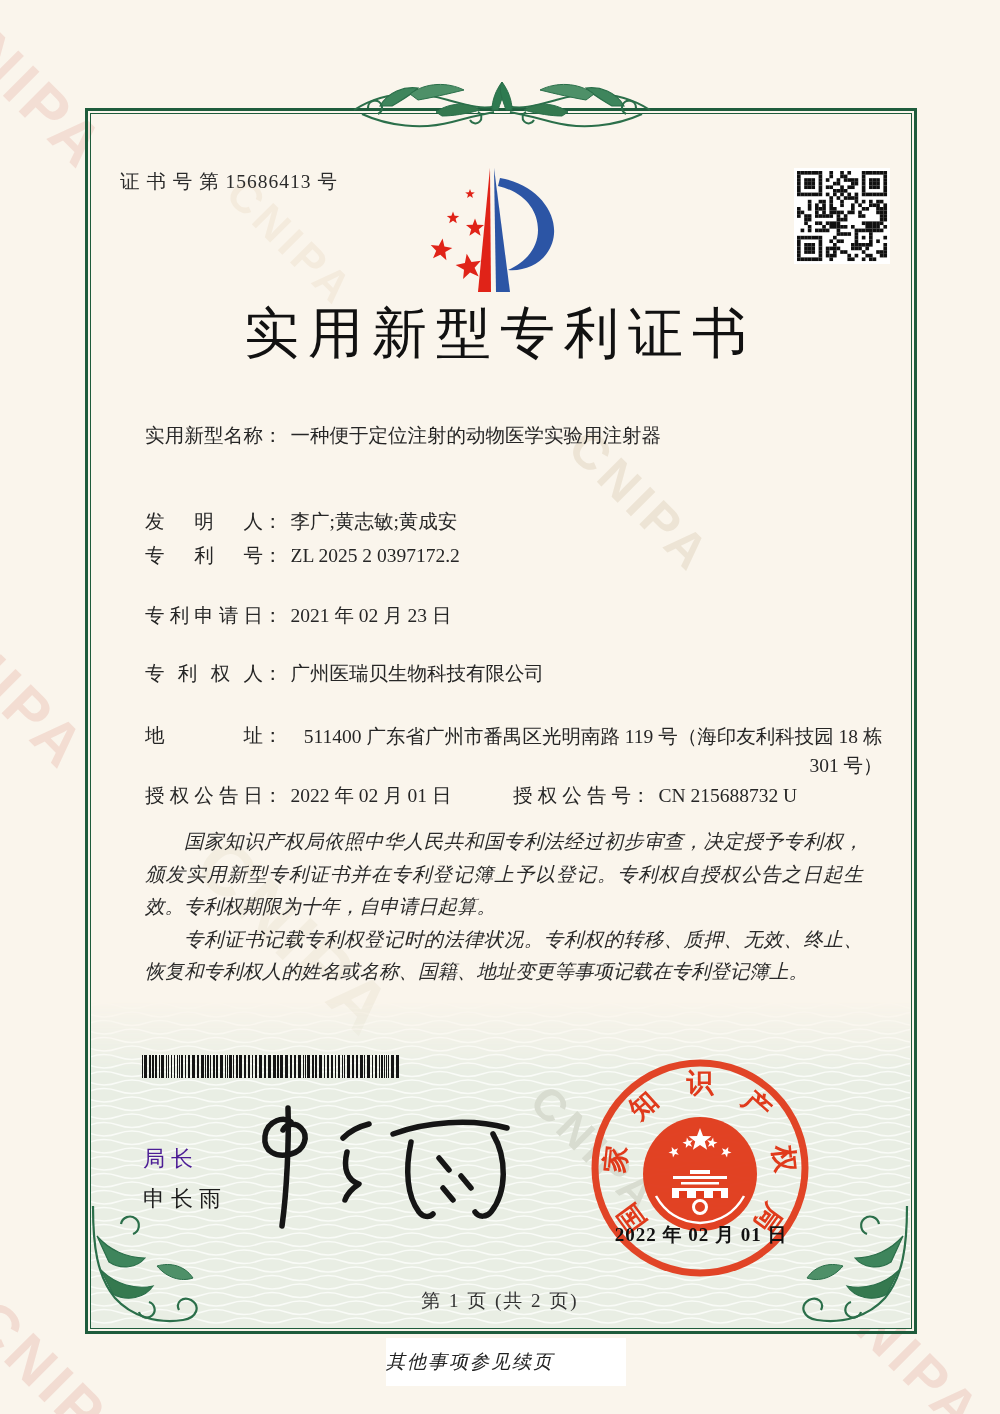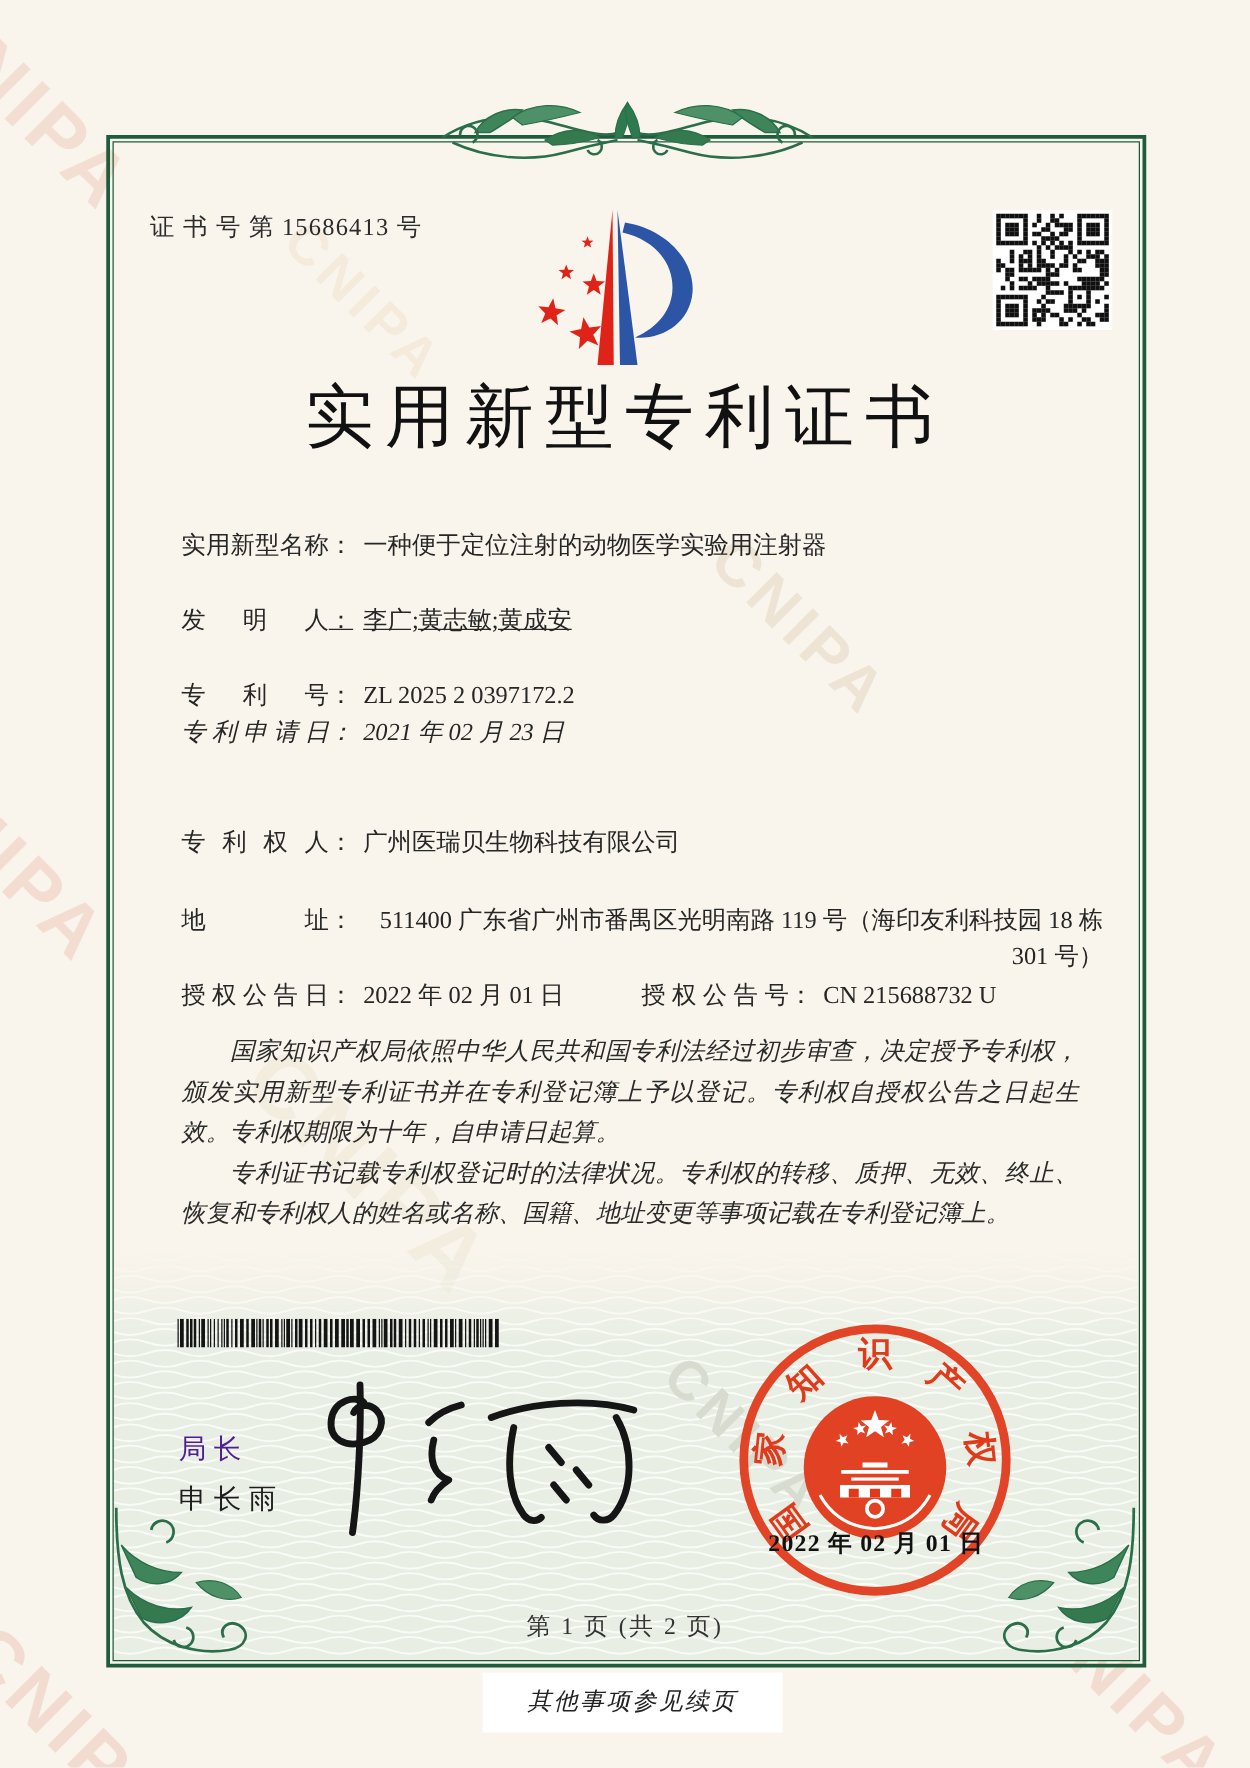--- a/index.html
+++ b/index.html
@@ -31,41 +31,41 @@
   
   .certno{left:120px;top:168px;font-size:19.5px;letter-spacing:1px;color:#2b2b2b;}
   .qr{left:794px;top:168px;}
   .logo{left:426px;top:166px;}
   .title{left:0;top:297px;width:1000px;text-align:center;font-size:55px;
          font-weight:normal;letter-spacing:9px;color:#111;}
   
   .row{position:absolute;left:145px;font-size:19.5px;color:#262626;}
   .flabel{display:inline-block;width:118px;text-align:justify;text-align-last:justify;}
   .fvalue{padding-left:8px;}
-  .r-name{top:422px;} .r-inv{top:482px;text-decoration:underline;} .r-pat{top:542px;}
-  .r-fil{top:572px;font-style:italic;} .r-own{top:660px;} .r-addr{top:722px;} .r-grant{top:782px;}
+  .r-name{top:422px;} .r-inv{top:508px;} .r-pat{top:542px;}
+  .r-fil{top:602px;} .r-own{top:660px;} .r-addr{top:722px;} .r-grant{top:782px;}
   .addrval{display:inline-block;width:592px;vertical-align:top;line-height:29px;text-align:right;}
   .grant2{position:absolute;left:368px;top:0;white-space:nowrap;}
   .r-grant{width:760px;}
   
   .paras{left:145px;top:826px;width:718px;font-size:19.5px;line-height:32.5px;
          text-align:justify;color:#2a2a2a;font-style:italic;}
   .paras p{margin:0;text-indent:2em;}
   
   .barcode{left:140px;top:1055px;}
   .sigtitle{left:143px;top:1144px;font-size:22px;letter-spacing:6px;color:#4c1d95;}
   .signame{left:143px;top:1184px;font-size:22px;letter-spacing:6px;color:#1d1d1d;}
   .sig{left:225px;top:1100px;}
   .seal{left:578px;top:1046px;}
   .sealdate{left:595px;top:1222px;width:212px;text-align:center;font-size:19px;
             letter-spacing:1px;color:#111;font-weight:bold;}
   .pageinfo{left:0;top:1288px;width:1000px;text-align:center;font-size:19px;
             letter-spacing:2px;color:#333;}
   .note{left:386px;top:1338px;width:240px;height:48px;background:#fff;
-        text-align:center;line-height:48px;font-size:19px;font-style:italic;
+        text-align:left;line-height:48px;font-size:19px;font-style:italic;
         letter-spacing:2px;color:#222;}
   .orn-top{left:352px;top:80px;}
   .orn-bl{left:87px;top:1206px;}
   .orn-br{left:798px;top:1206px;}
 </style>
 </head>
 <body>
 
 <div class="wm w1">CNIPA</div>
 <div class="wm w2">CNIPA</div>

